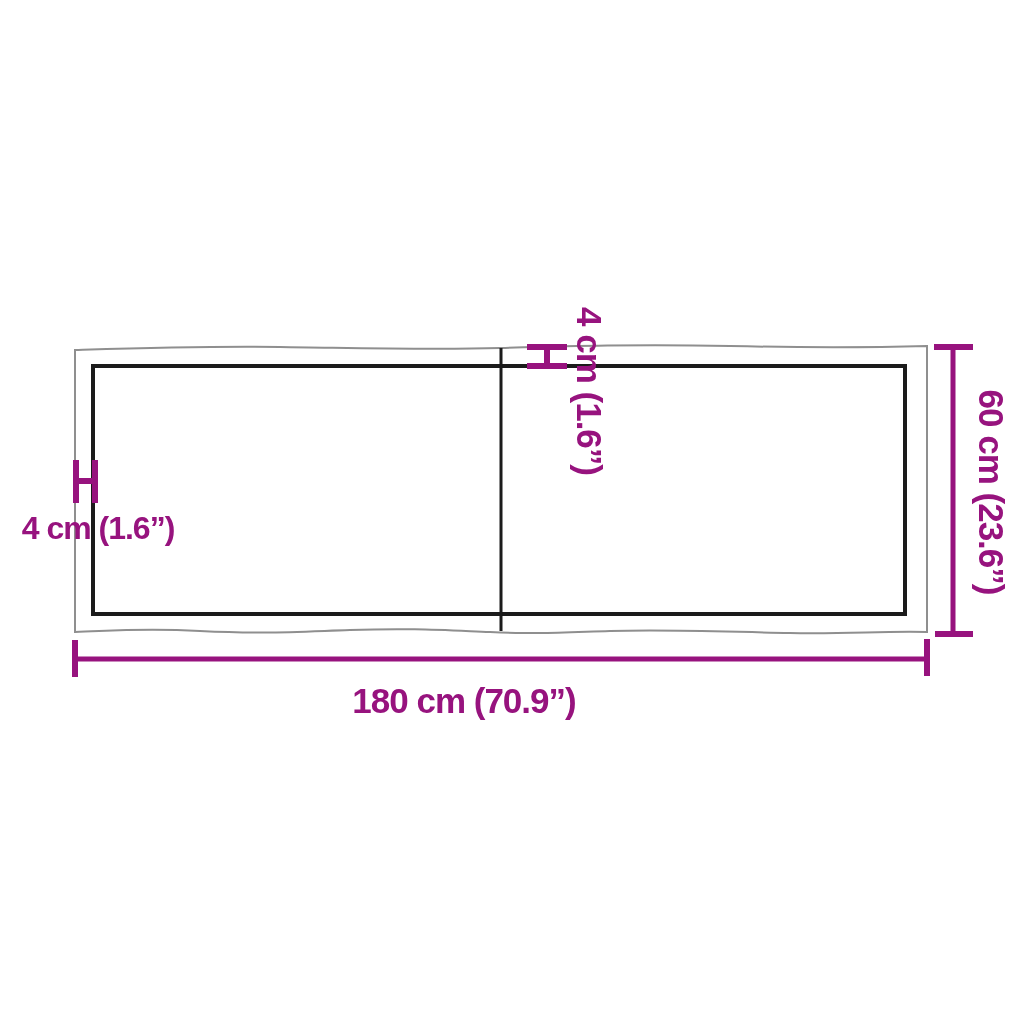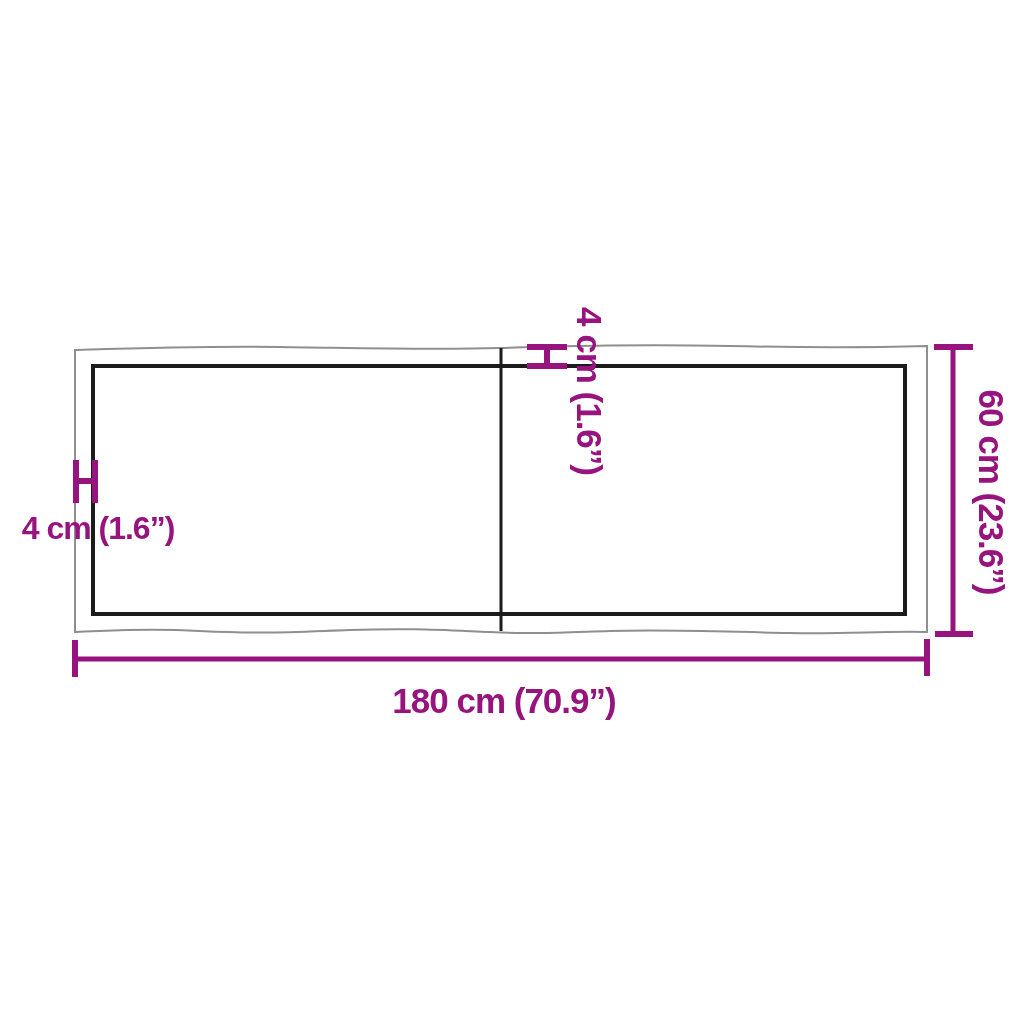--- a/index.html
+++ b/index.html
@@ -84,21 +84,21 @@
       <line x1="73" y1="481" x2="98" y2="481" stroke-width="6"></line>
     </g>
 
     <g stroke="#97137E">
       <line x1="527" y1="347" x2="567" y2="347" stroke-width="6"></line>
       <line x1="527" y1="366" x2="567" y2="366" stroke-width="6"></line>
       <line x1="547" y1="344" x2="547" y2="369" stroke-width="6"></line>
     </g>
   </svg>
 
-  <div class="dim-label size-main center-anchor" style="left: 504px; top: 700px;">180 cm (70.9”)</div>
+  <div class="dim-label size-main center-anchor" style="left: 464px; top: 700px;">180 cm (70.9”)</div>
 
   <div class="dim-label size-main rot90" style="left: 991px; top: 492px;">60 cm (23.6”)</div>
 
   <div class="dim-label size-small center-anchor" style="left: 98px; top: 528px;">4 cm (1.6”)</div>
 
   <div class="dim-label size-main rot90" style="left: 589px; top: 391px;">4 cm (1.6”)</div>
 
 </div>
 
 </body></html>

